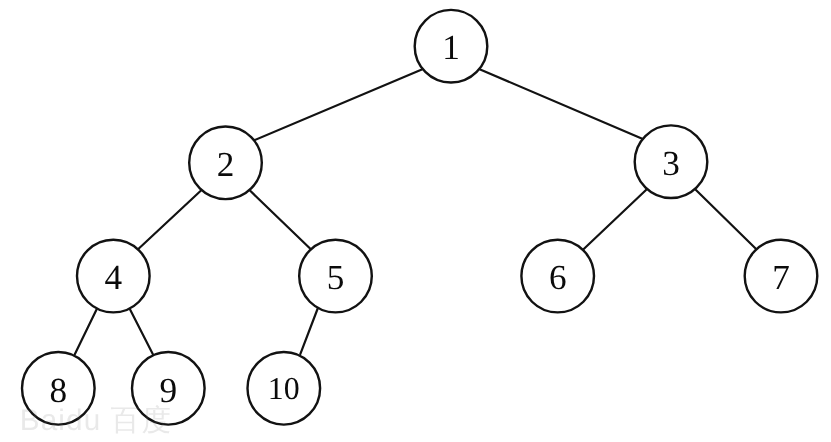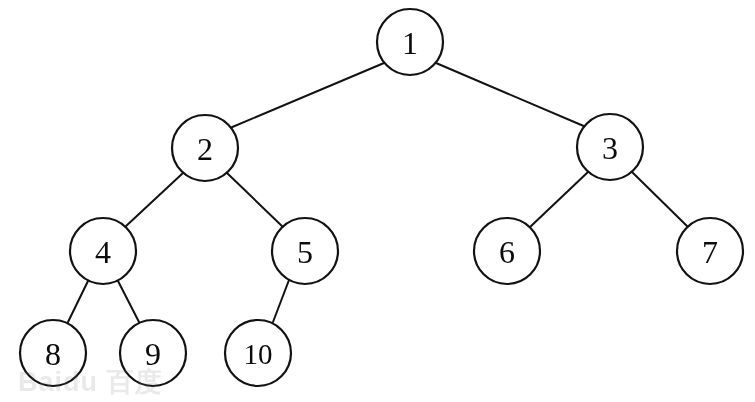--- a/index.html
+++ b/index.html
@@ -44,21 +44,21 @@
   }
   .node-label.small {
     font-size: 29px;
   }
   .watermark {
     position: absolute;
     left: 18px;
     bottom: 2px;
     font-family: "Liberation Sans", "DejaVu Sans", sans-serif;
     font-size: 27px;
-    font-weight: bold;
+    font-weight: normal;
     color: rgba(120,120,120,0.16);
     letter-spacing: 1px;
     user-select: none;
     white-space: nowrap;
   }
 </style>
 </head>
 <body>
 
 <div id="canvas">

